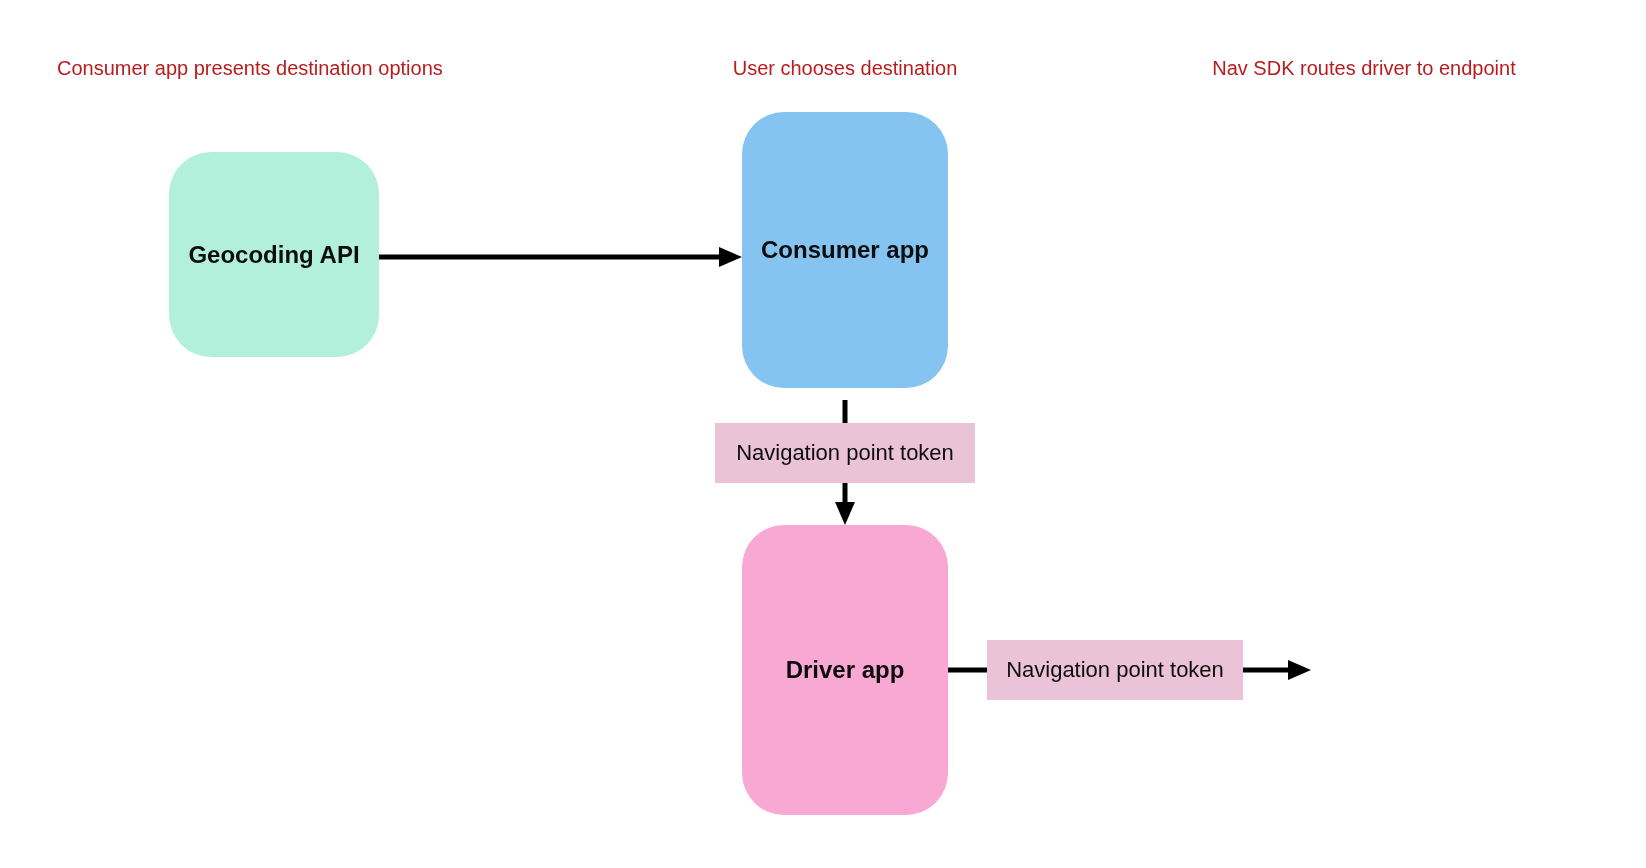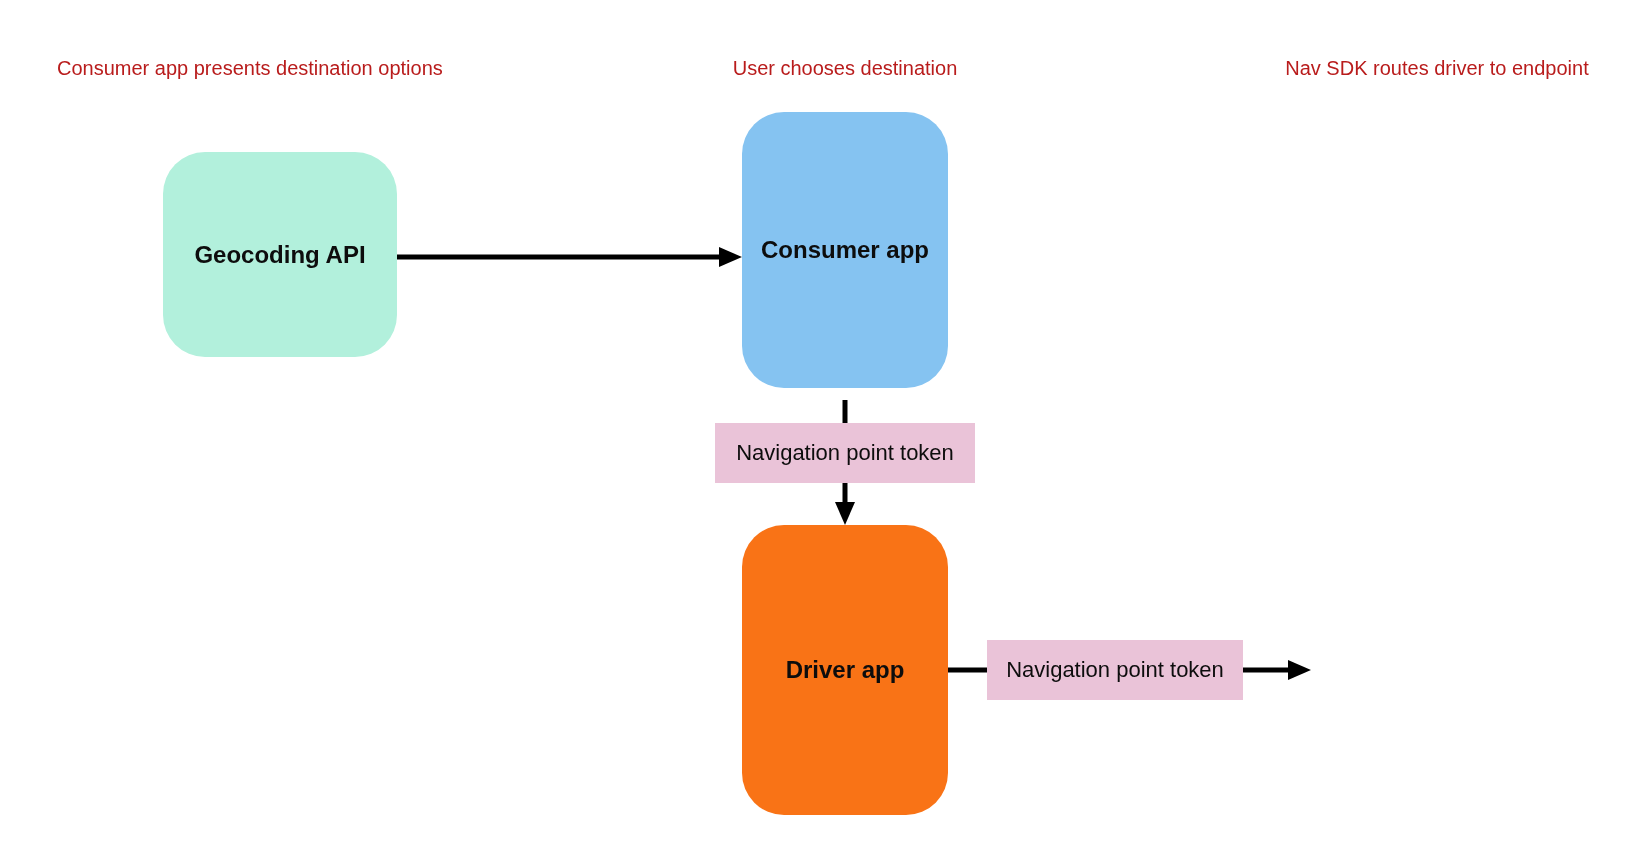--- a/index.html
+++ b/index.html
@@ -28,21 +28,21 @@
     position: absolute;
     border-radius: 42px;
     display: flex;
     align-items: center;
     justify-content: center;
     text-align: center;
     font-size: 24px;
     font-weight: bold;
     color: #0d0d0d;
   }
-  #node-geocoding-api { left: 163px; top: 152px; width: 234px; height: 205px; }
+  #node-geocoding-api { left: 169px; top: 152px; width: 210px; height: 205px; }
   #node-consumer-app  { left: 742px; top: 112px; width: 206px; height: 276px; }
   #node-driver-app    { left: 742px; top: 525px; width: 206px; height: 290px; }
   #node-nav-sdk       { left: 1311px; top: 566px; width: 209px; height: 208px; }
   .edge-label {
     position: absolute;
     display: flex;
     align-items: center;
     justify-content: center;
     text-align: center;
     font-size: 22px;
@@ -61,21 +61,21 @@
   .arrows line   { stroke: #000000; stroke-width: 5; }
   .arrows polygon{ fill: #000000; }
 </style>
 </head>
 <body>
 
 <div id="canvas">
 
   <div class="lane-header" style="left:57px;">Consumer app presents destination options</div>
   <div class="lane-header centered" style="left:845px;">User chooses destination</div>
-  <div class="lane-header centered" style="left:1437px;text-align:right;">Nav SDK routes driver to endpoint</div>
+  <div class="lane-header centered" style="left:1364px;text-align:right;">Nav SDK routes driver to endpoint</div>
 
   <svg class="arrows" width="1646" height="868" viewBox="0 0 1646 868">
     <g>
       <line x1="379" y1="257" x2="724" y2="257"></line>
       <polygon points="742,257 719,247 719,267"></polygon>
     </g>
     <g>
       <line x1="845" y1="400" x2="845" y2="507"></line>
       <polygon points="845,525 835,502 855,502"></polygon>
     </g>
@@ -83,15 +83,15 @@
       <line x1="948" y1="670" x2="1293" y2="670"></line>
       <polygon points="1311,670 1288,660 1288,680"></polygon>
     </g>
   </svg>
 
   <div class="edge-label" id="edge-label-token-down" style="background-color: rgb(234, 195, 216);">Navigation point token</div>
   <div class="edge-label" id="edge-label-token-right" style="background-color: rgb(234, 195, 216);">Navigation point token</div>
 
   <div class="node" id="node-geocoding-api" style="background-color: rgb(178, 240, 220);">Geocoding API</div>
   <div class="node" id="node-consumer-app" style="background-color: rgb(133, 195, 241);">Consumer app</div>
-  <div class="node" id="node-driver-app" style="background-color: #f97316;">Driver app</div>
+  <div class="node" id="node-driver-app" style="background-color: #f9a8d4;">Driver app</div>
 
 </div>
 
 </body></html>

